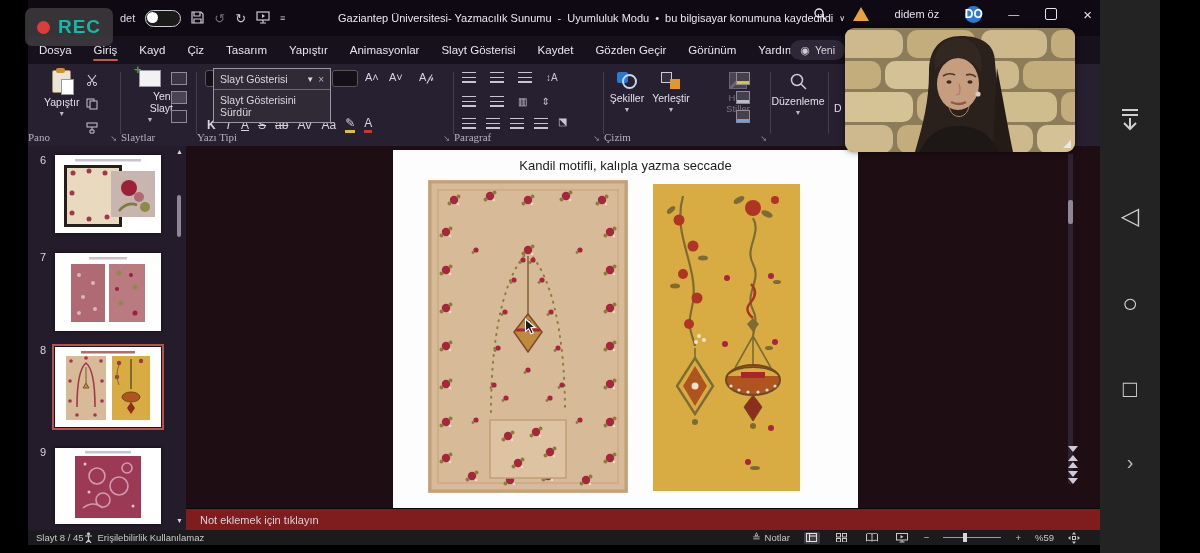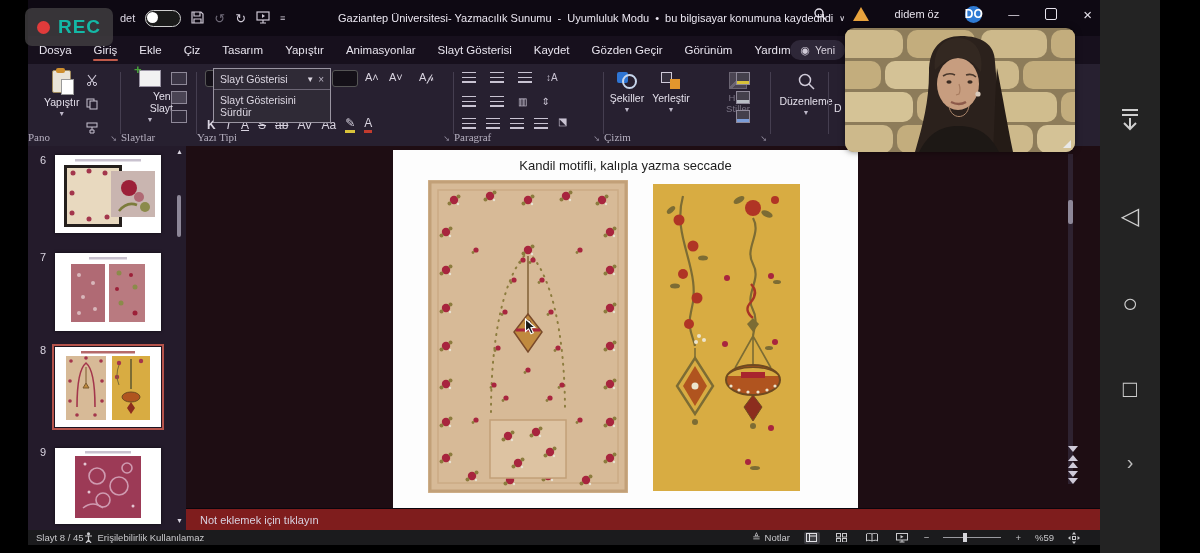--- a/index.html
+++ b/index.html
@@ -164,21 +164,21 @@
       <span class="avatar">DO</span>
       <span style="font-size:11px;">—</span>
       <span class="maxbox"></span>
       <span style="font-size:15px;">×</span>
     </div>
   </div>
 
   <div class="tabrow">
     <span class="tab">Dosya</span>
     <span class="tab active">Giriş</span>
-    <span class="tab">Ekle</span>
+    <span class="tab">Kayd</span>
     <span class="tab">Çiz</span>
     <span class="tab">Tasarım</span>
     <span class="tab">Yapıştır</span>
     <span class="tab">Animasyonlar</span>
     <span class="tab">Slayt Gösterisi</span>
     <span class="tab">Kaydet</span>
     <span class="tab">Gözden Geçir</span>
     <span class="tab">Görünüm</span>
     <span class="tab">Yardım</span>
     <span class="recbtn">
@@ -307,21 +307,21 @@
         <span class="tinysq f"></span>
         <span class="tinysq o"></span>
         <span class="tinysq e"></span>
       </div>
       <span class="grp-label">Çizim</span>
       <span class="lau" style="right:3px;">↘</span>
     </div>
     <span class="rdiv" style="left:742px;"></span>
 
     <div class="grp" style="left:743px;width:57px;">
-      <div class="bigbtn" style="left:8px;top:8px;width:54px;text-align:center;">
+      <div class="bigbtn" style="left:0;top:8px;width:54px;text-align:center;">
         <span>
           <svg width="18" height="18" viewBox="0 0 18 18">
               <circle cx="8" cy="8" r="5.5" fill="none" stroke="#cfcad8" stroke-width="1.5"></circle>
               <path d="M12,12 L17,17" stroke="#cfcad8" stroke-width="1.5"></path>
             </svg>
         </span>
         <span>Düzenleme</span>
         <span class="chev">▼</span>
       </div>
     </div>

